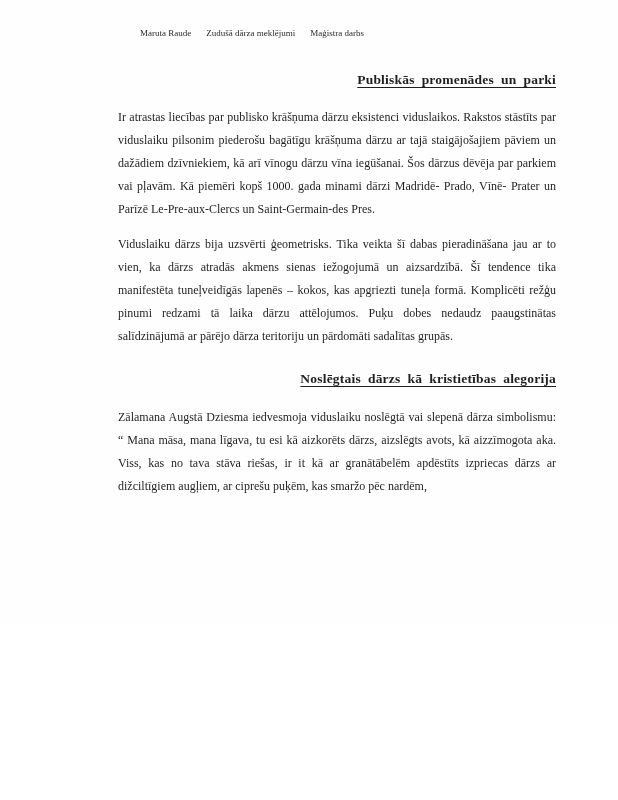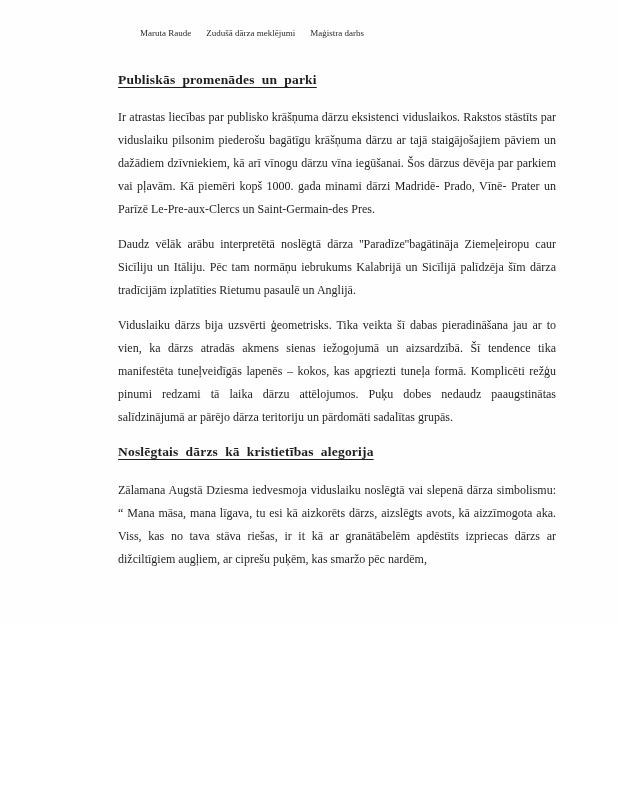--- a/index.html
+++ b/index.html
@@ -36,28 +36,28 @@
     position: absolute;
     top: 71px;
     left: 118px;
     width: 438px;
   }
   .doc-heading {
     margin: 0 0 18px 0;
     font-size: 13.5px;
     line-height: 17px;
     font-weight: bold;
-    text-align: left;
+    text-align: right;
     text-decoration: underline;
     text-underline-offset: 3px;
     word-spacing: 3.5px;
     letter-spacing: 0.2px;
   }
   .doc-heading.second {
-    margin-top: 14px;
+    margin-top: 22px;
     margin-bottom: 19px;
   }
   .doc-paragraph {
     margin: 0 0 12px 0;
     font-size: 12px;
     line-height: 23px;
     text-align: justify;
   }
   .page-number {
     position: absolute;
@@ -76,21 +76,20 @@
 
   <div class="running-header">
     <span class="hdr-part">Maruta Raude</span><span class="hdr-part">Zudušā dārza meklējumi</span><span class="hdr-part">Maģistra darbs</span>
   </div>
 
   <div class="content">
 
     <h1 class="doc-heading">Publiskās promenādes un parki</h1>
 
     <p class="doc-paragraph">Ir atrastas liecības par publisko krāšņuma dārzu eksistenci viduslaikos.  Rakstos stāstīts par viduslaiku pilsonim piederošu bagātīgu krāšņuma dārzu ar tajā staigājošajiem pāviem un dažādiem dzīvniekiem, kā arī vīnogu dārzu vīna iegūšanai.  Šos dārzus dēvēja par parkiem vai pļavām. Kā piemēri kopš 1000. gada minami dārzi Madridē- Prado, Vīnē- Prater un Parīzē Le-Pre-aux-Clercs un Saint-Germain-des Pres.</p>
-    <p class="doc-paragraph">Daudz vēlāk arābu interpretētā noslēgtā dārza ''Paradīze''bagātināja Ziemeļeiropu caur Sicīliju un Itāliju.  Pēc tam normāņu iebrukums Kalabrijā un Sicīlijā palīdzēja šīm dārza tradīcijām izplatīties Rietumu pasaulē un Anglijā.</p>
     <p class="doc-paragraph">Viduslaiku dārzs bija uzsvērti ģeometrisks.  Tika veikta šī dabas pieradināšana jau ar to vien, ka dārzs atradās akmens sienas iežogojumā un aizsardzībā.  Šī tendence tika manifestēta tuneļveidīgās lapenēs – kokos, kas apgriezti tuneļa formā. Komplicēti režģu pinumi redzami tā laika dārzu attēlojumos.  Puķu dobes nedaudz paaugstinātas salīdzinājumā ar pārējo dārza teritoriju un pārdomāti sadalītas grupās.</p>
 
     <h2 class="doc-heading second">Noslēgtais dārzs kā kristietības alegorija</h2>
 
     <p class="doc-paragraph">Zālamana Augstā Dziesma iedvesmoja viduslaiku noslēgtā vai slepenā dārza simbolismu: “ Mana māsa, mana līgava, tu esi kā aizkorēts dārzs, aizslēgts avots, kā aizzīmogota aka.  Viss, kas no tava stāva riešas, ir it kā ar granātābelēm apdēstīts izpriecas dārzs ar dižciltīgiem augļiem, ar ciprešu puķēm, kas smaržo pēc nardēm,</p>
 
   </div>
 
   <div class="page-number">28</div>
 

